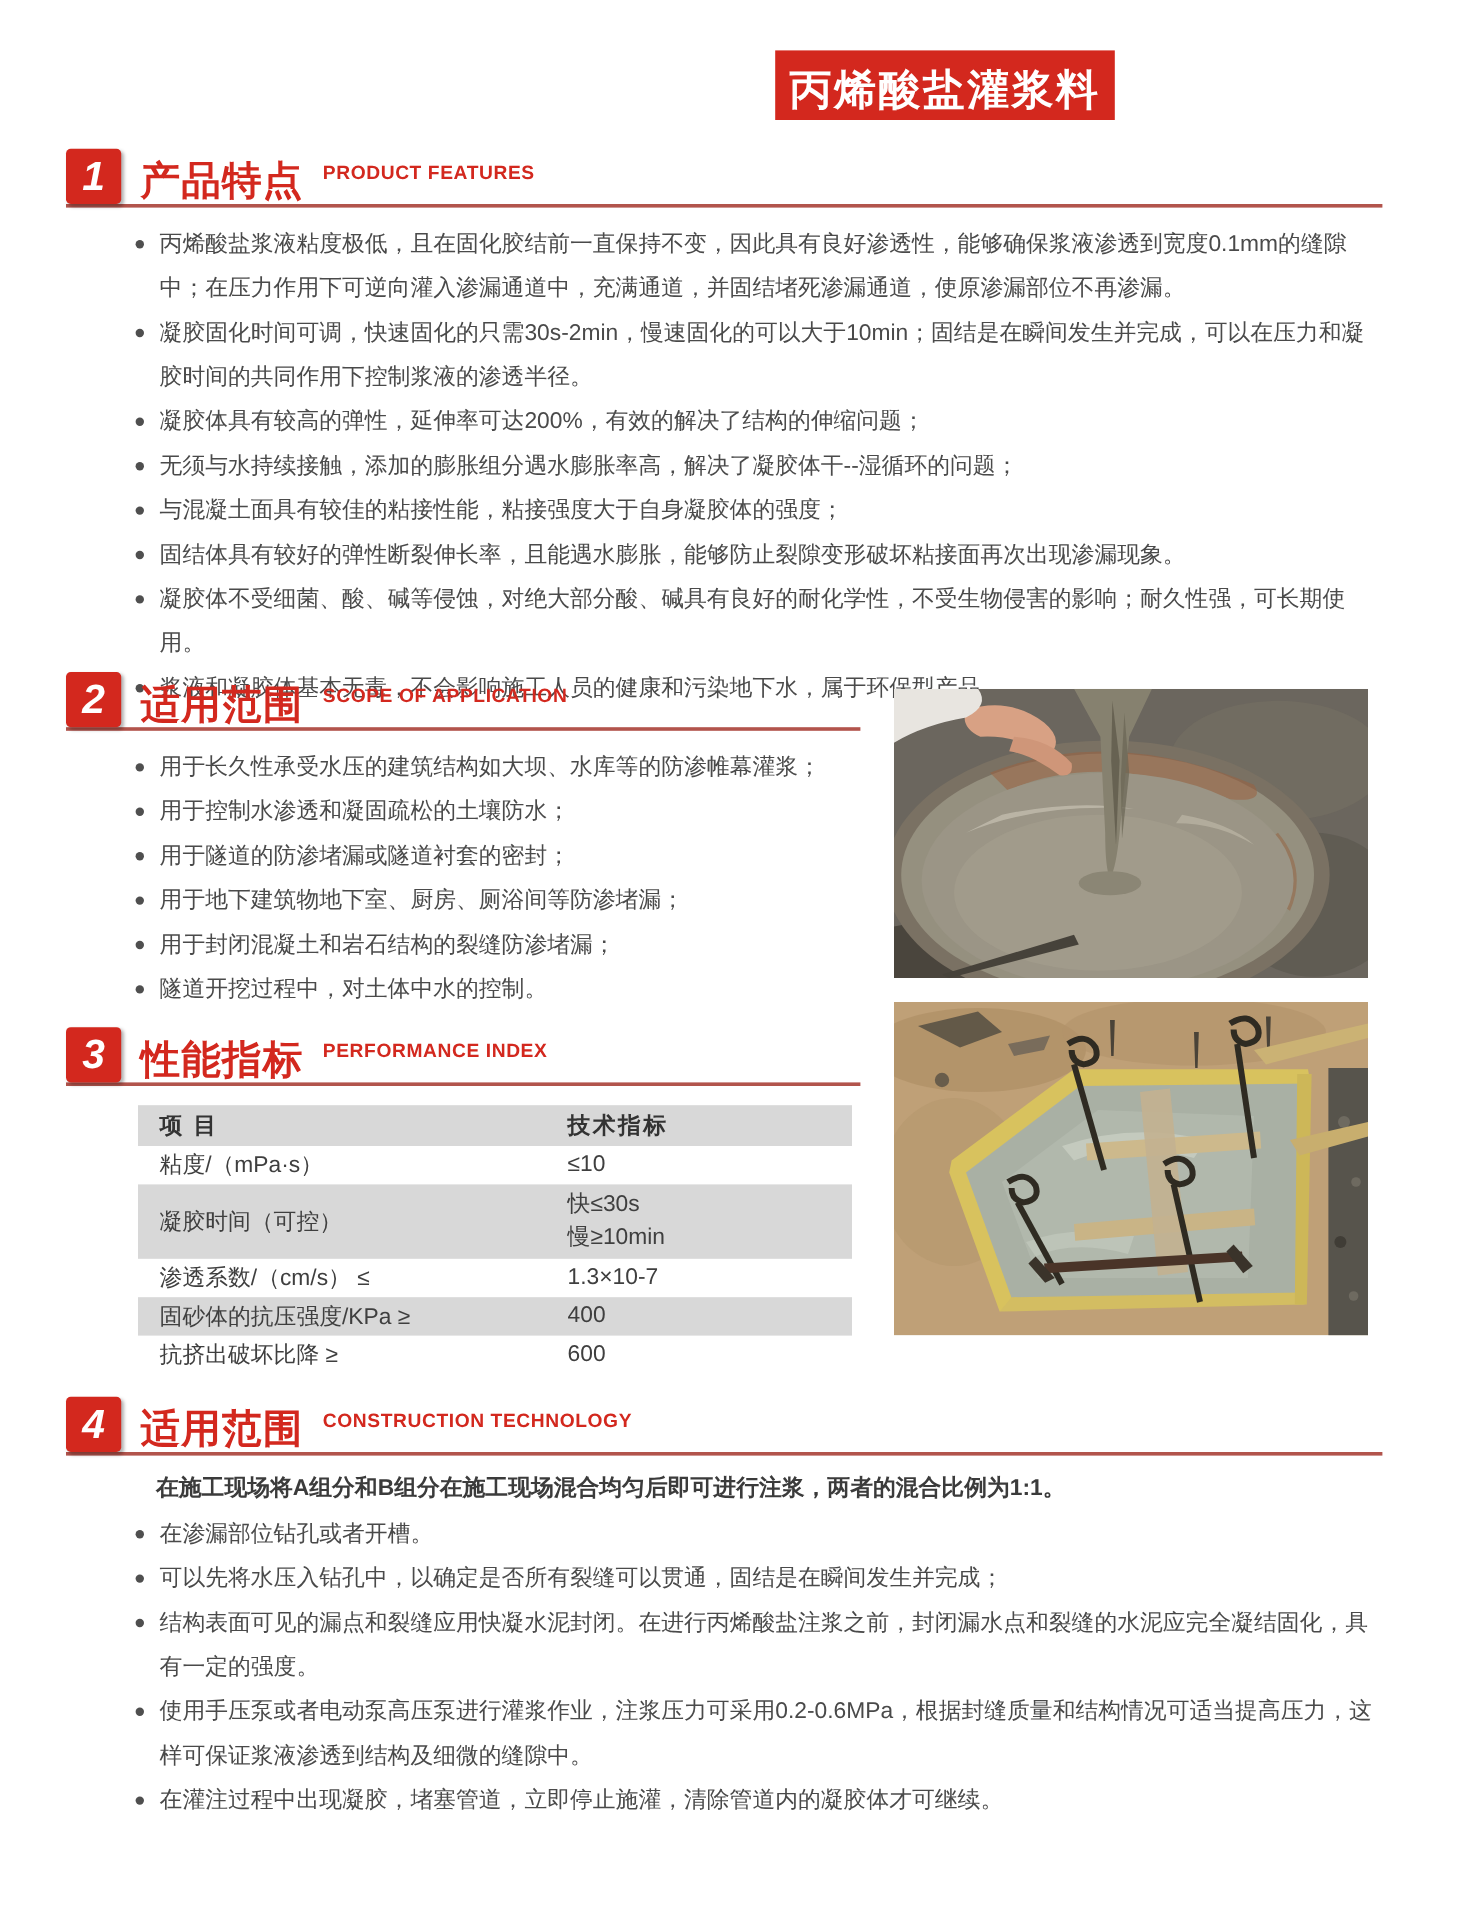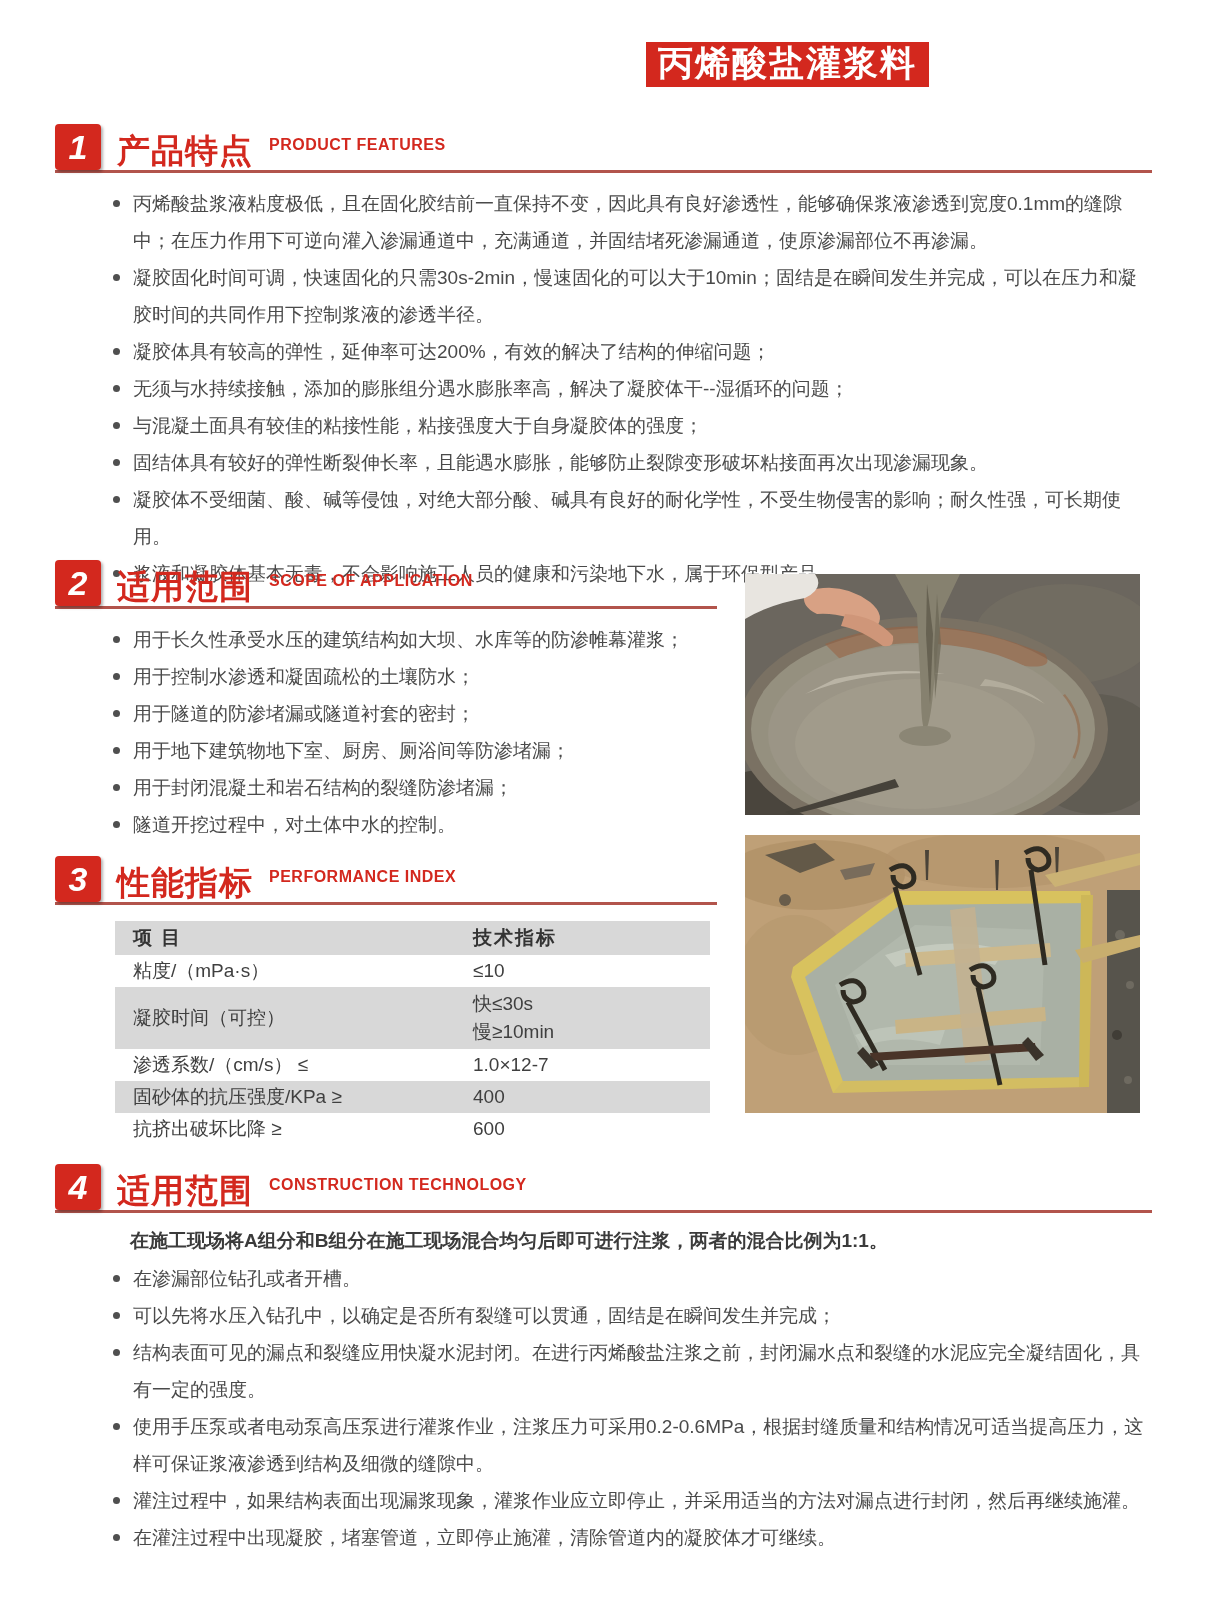--- a/index.html
+++ b/index.html
@@ -9,21 +9,21 @@
     --gray:#d8d8d8;
   }
   html,body{margin:0;padding:0;background:#ffffff;}
   .page{
     position:relative;width:1232px;height:1600px;background:#fff;overflow:hidden;
     font-family:"Liberation Sans","DejaVu Sans",sans-serif;color:var(--body);
   }
   
   .title-badge{
     position:absolute;left:646px;top:42px;background:var(--accent);color:#fff;
-    font-size:35px;font-weight:bold;padding:3px 12px 5px 12px;letter-spacing:2px;line-height:1.05;
+    font-size:35px;font-weight:bold;padding:16px 12px 5px 12px;letter-spacing:2px;line-height:1.05;
   }
   
   .sec{position:absolute;left:55px;}
   .sec1{top:120px;width:1097px;}
   .sec2{top:556px;width:662px;}
   .sec3{top:852px;width:662px;}
   .sec4{top:1160px;width:1097px;}
   .sec-head{
     display:flex;align-items:flex-end;gap:16px;
     border-bottom:3px solid var(--underline);
@@ -160,21 +160,21 @@
         <td>粘度/（mPa·s）</td>
         <td>≤10</td>
       </tr>
       <tr class="r-double gray">
         <td>凝胶时间（可控）</td>
         <td class="multiline">快≤30s
 慢≥10min</td>
       </tr>
       <tr class="r-single">
         <td>渗透系数/（cm/s）  ≤</td>
-        <td>1.0×12-7</td>
+        <td>1.3×10-7</td>
       </tr>
       <tr class="r-single gray">
         <td>固砂体的抗压强度/KPa ≥</td>
         <td>400</td>
       </tr>
       <tr class="r-single">
         <td>抗挤出破坏比降 ≥</td>
         <td>600</td>
       </tr>
     </tbody>
@@ -240,18 +240,17 @@
       <div class="sec-num">4</div>
       <div class="sec-title">适用范围</div>
       <div class="sec-sub">CONSTRUCTION TECHNOLOGY</div>
     </div>
     <p class="intro">在施工现场将A组分和B组分在施工现场混合均匀后即可进行注浆，两者的混合比例为1:1。</p>
     <ul class="bullets">
       <li>在渗漏部位钻孔或者开槽。</li>
       <li>可以先将水压入钻孔中，以确定是否所有裂缝可以贯通，固结是在瞬间发生并完成；</li>
       <li>结构表面可见的漏点和裂缝应用快凝水泥封闭。在进行丙烯酸盐注浆之前，封闭漏水点和裂缝的水泥应完全凝结固化，具有一定的强度。</li>
       <li>使用手压泵或者电动泵高压泵进行灌浆作业，注浆压力可采用0.2-0.6MPa，根据封缝质量和结构情况可适当提高压力，这样可保证浆液渗透到结构及细微的缝隙中。</li>
-      <li>灌注过程中，如果结构表面出现漏浆现象，灌浆作业应立即停止，并采用适当的方法对漏点进行封闭，然后再继续施灌。</li>
       <li>在灌注过程中出现凝胶，堵塞管道，立即停止施灌，清除管道内的凝胶体才可继续。</li>
     </ul>
   </div>
 
 </div>
 
 </body></html>

